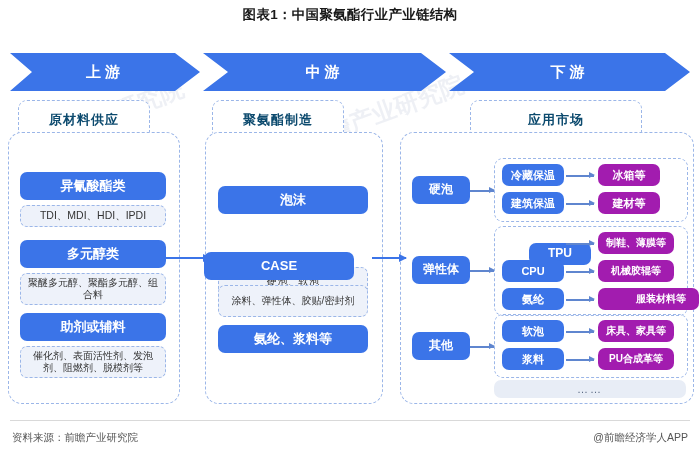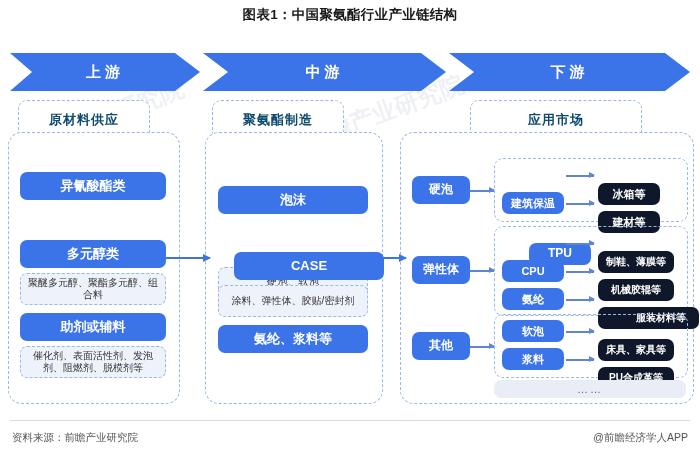--- a/index.html
+++ b/index.html
@@ -55,23 +55,23 @@
     position:absolute;background:#3b74e8;border-radius:7px;
     display:flex;align-items:center;justify-content:center;
     color:#ffffff;font-weight:bold;text-align:center;line-height:1.15;
   }
   .lbox{
     position:absolute;background:#eef2fa;border:1.3px dashed #9bb6e8;border-radius:7px;
     display:flex;align-items:center;justify-content:center;
     color:#333;text-align:center;line-height:1.25;padding:0 3px;box-sizing:border-box;
   }
   .pale{
-    position:absolute;background:#0f172a;border-radius:7px;
+    position:absolute;background:#a21caf;border-radius:7px;
     display:flex;align-items:center;justify-content:center;
-    color:#ffffff;font-weight:bold;text-align:center;line-height:1.15;margin-top:19px;
+    color:#ffffff;font-weight:bold;text-align:center;line-height:1.15;
   }
   .group{
     position:absolute;border:1.3px dashed #9bb6e8;border-radius:9px;background:transparent;
   }
   .dots{
     position:absolute;background:#e8edf6;border-radius:7px;
     display:flex;align-items:center;justify-content:center;
     color:#5c6b85;font-size:11px;letter-spacing:2px;
   }
 
@@ -110,43 +110,45 @@
 
   <div class="cap p1">原材料供应</div>
   <div class="cap p2">聚氨酯制造</div>
   <div class="cap p3">应用市场</div>
 
   <div class="panel up"></div>
   <div class="panel mid"></div>
   <div class="panel down"></div>
 
   <div class="bbox" style="left:20px;top:172px;width:146px;height:28px;font-size:13px;">异氰酸酯类</div>
+  <div class="lbox" style="left:20px;top:205px;width:146px;height:22px;font-size:10.5px;">TDI、MDI、HDI、IPDI</div>
 
   <div class="bbox" style="left:20px;top:240px;width:146px;height:28px;font-size:13px;">多元醇类</div>
   <div class="lbox" style="left:20px;top:273px;width:146px;height:32px;font-size:10px;">聚醚多元醇、聚酯多元醇、组合料</div>
 
   <div class="bbox" style="left:20px;top:313px;width:146px;height:28px;font-size:13px;">助剂或辅料</div>
   <div class="lbox" style="left:20px;top:346px;width:146px;height:32px;font-size:10px;">催化剂、表面活性剂、发泡剂、阻燃剂、脱模剂等</div>
 
   <div class="arrow" style="left:166px;top:257px;width:44px;"></div>
 
   <div class="bbox" style="left:218px;top:186px;width:150px;height:28px;font-size:13px;">泡沫</div>
   <div class="lbox" style="left:218px;top:219px;width:150px;height:30px;font-size:10.5px;margin-top:48px;">硬泡、软泡</div>
 
-  <div class="bbox" style="left:234px;top:252px;width:150px;height:28px;font-size:13px;">CASE</div>
+  <div class="bbox" style="left:204px;top:252px;width:150px;height:28px;font-size:13px;">CASE</div>
   <div class="lbox" style="left:218px;top:285px;width:150px;height:32px;font-size:10px;">涂料、弹性体、胶贴/密封剂</div>
 
   <div class="bbox" style="left:218px;top:325px;width:150px;height:28px;font-size:13px;">氨纶、浆料等</div>
 
   <div class="arrow" style="left:372px;top:257px;width:34px;"></div>
 
   <div class="bbox" style="left:412px;top:176px;width:58px;height:28px;font-size:12px;">硬泡</div>
   <div class="arrow thin" style="left:470px;top:190px;width:24px;"></div>
   <div class="group" style="left:494px;top:158px;width:192px;height:62px;"></div>
 
+  <div class="bbox" style="left:502px;top:164px;width:62px;height:22px;font-size:11px;">冷藏保温</div>
   <div class="arrow thin" style="left:566px;top:175px;width:28px;"></div>
   <div class="pale" style="left:598px;top:164px;width:62px;height:22px;font-size:11px;">冰箱等</div>
 
   <div class="bbox" style="left:502px;top:192px;width:62px;height:22px;font-size:11px;">建筑保温</div>
   <div class="arrow thin" style="left:566px;top:203px;width:28px;"></div>
   <div class="pale" style="left:598px;top:192px;width:62px;height:22px;font-size:11px;">建材等</div>
 
   <div class="bbox" style="left:412px;top:256px;width:58px;height:28px;font-size:12px;">弹性体</div>
   <div class="arrow thin" style="left:470px;top:270px;width:24px;"></div>
   <div class="group" style="left:494px;top:226px;width:192px;height:88px;"></div>

